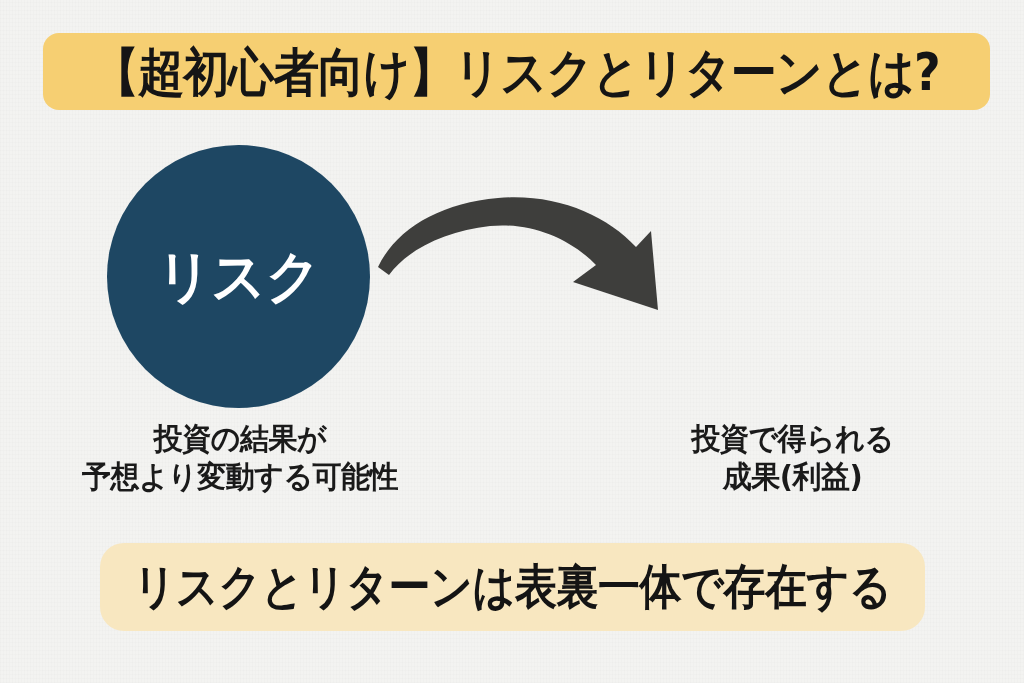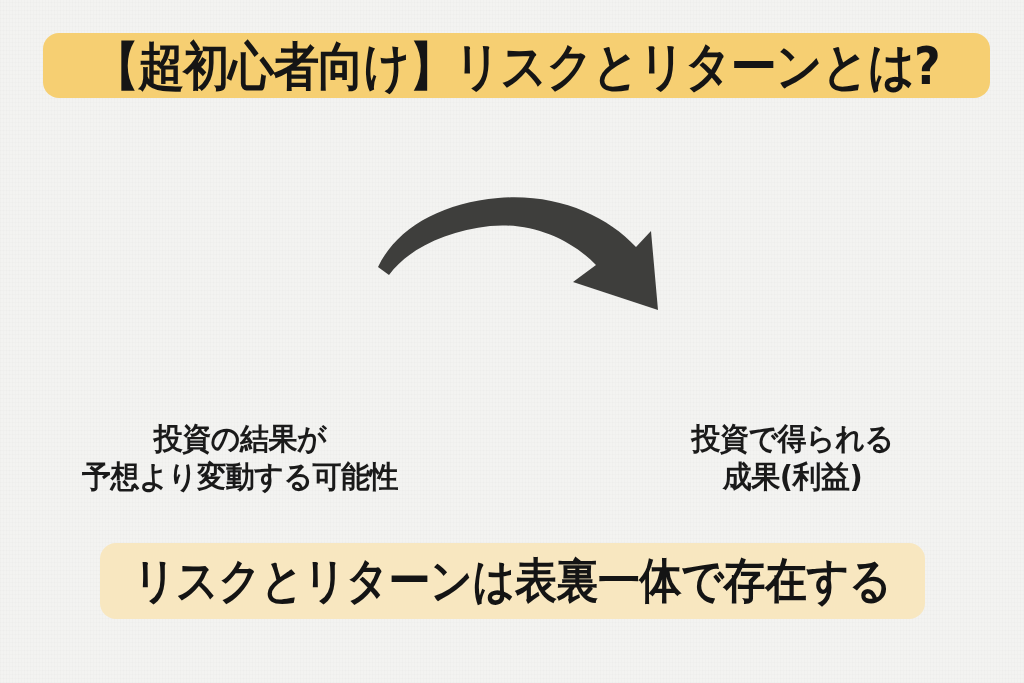--- a/index.html
+++ b/index.html
@@ -24,21 +24,21 @@
       repeating-linear-gradient(0deg, rgba(0,0,0,0.010) 0 1px, rgba(255,255,255,0) 1px 4px);
     pointer-events: none;
   }
 
   
   #title-banner {
     position: absolute;
     left: 43px;
     top: 33px;
     width: 947px;
-    height: 65px;
+    height: 77px;
     background: #f6cf72;
     border-radius: 16px;
     display: flex;
     align-items: center;
     justify-content: center;
   }
   #title-text {
     font-size: 46px;
     font-weight: 900;
     color: #151515;
@@ -111,23 +111,23 @@
     top: 421px;
     width: 345px;
   }
 
   
   #summary-banner {
     position: absolute;
     left: 100px;
     top: 543px;
     width: 825px;
-    height: 76px;
+    height: 88px;
     background: #f8e7c0;
-    border-radius: 16px;
+    border-radius: 24px;
     display: flex;
     align-items: center;
     justify-content: center;
   }
   #summary-text {
     font-size: 42px;
     font-weight: 900;
     color: #141414;
     letter-spacing: -0.5px;
     white-space: nowrap;
@@ -139,20 +139,23 @@
 <body>
 
 <div id="canvas">
 
   <div id="paper-texture"></div>
 
   <div id="title-banner">
     <div id="title-text">【超初心者向け】リスクとリターンとは?</div>
   </div>
 
+  <div id="risk-circle" class="circle">
+    <span class="circle-label">リスク</span>
+  </div>
 
   <svg id="arrow" viewBox="0 0 290 125" aria-hidden="true">
     <path d="M8 82
              C 26 44, 70 18, 128 13
              C 186 8, 236 30, 266 62
              L 281 46
              L 288 125
              L 203 97
              L 226 80
              C 200 53, 160 37, 120 41

